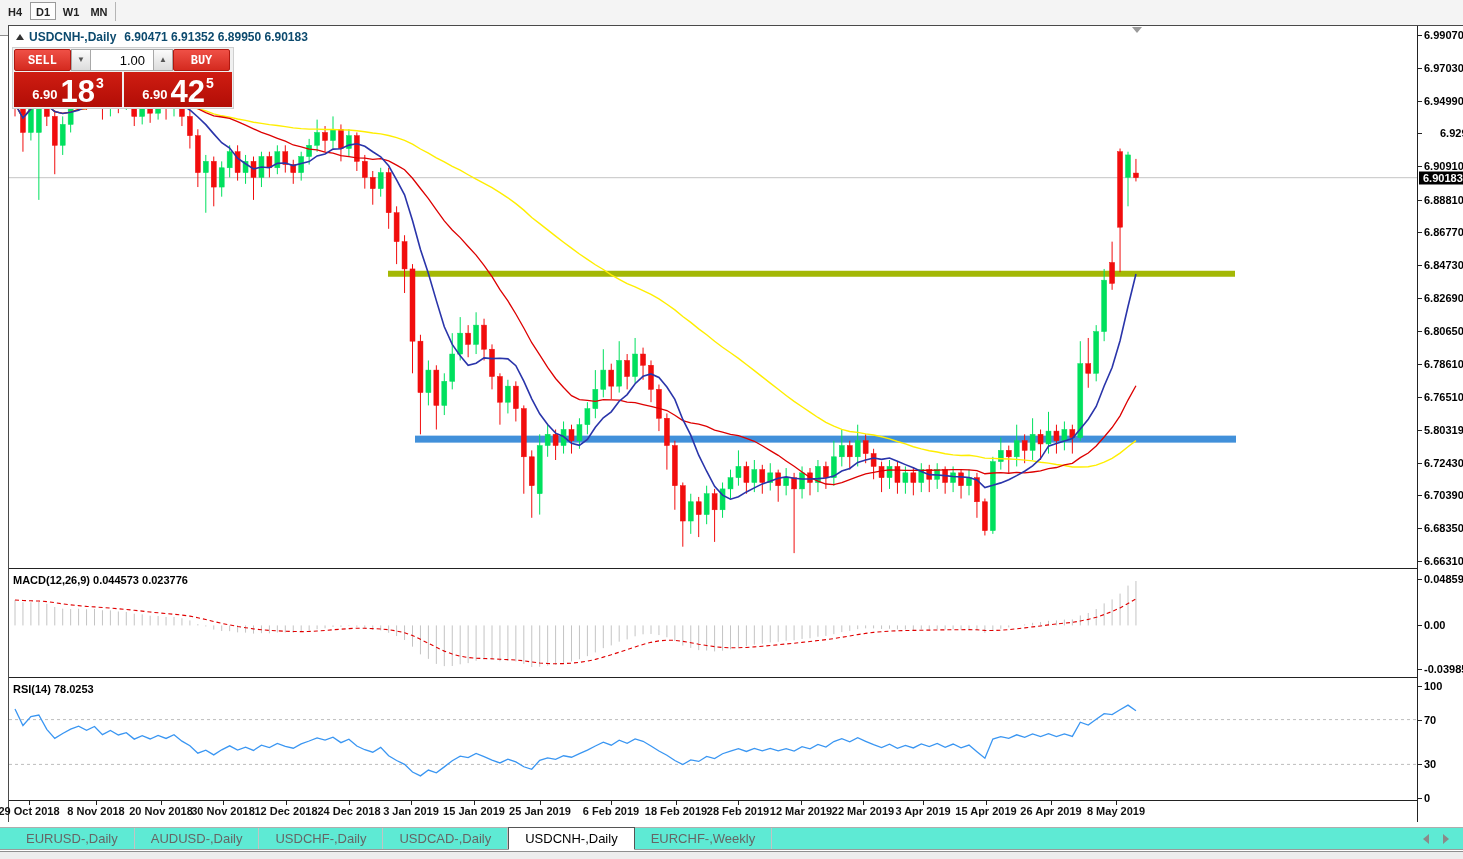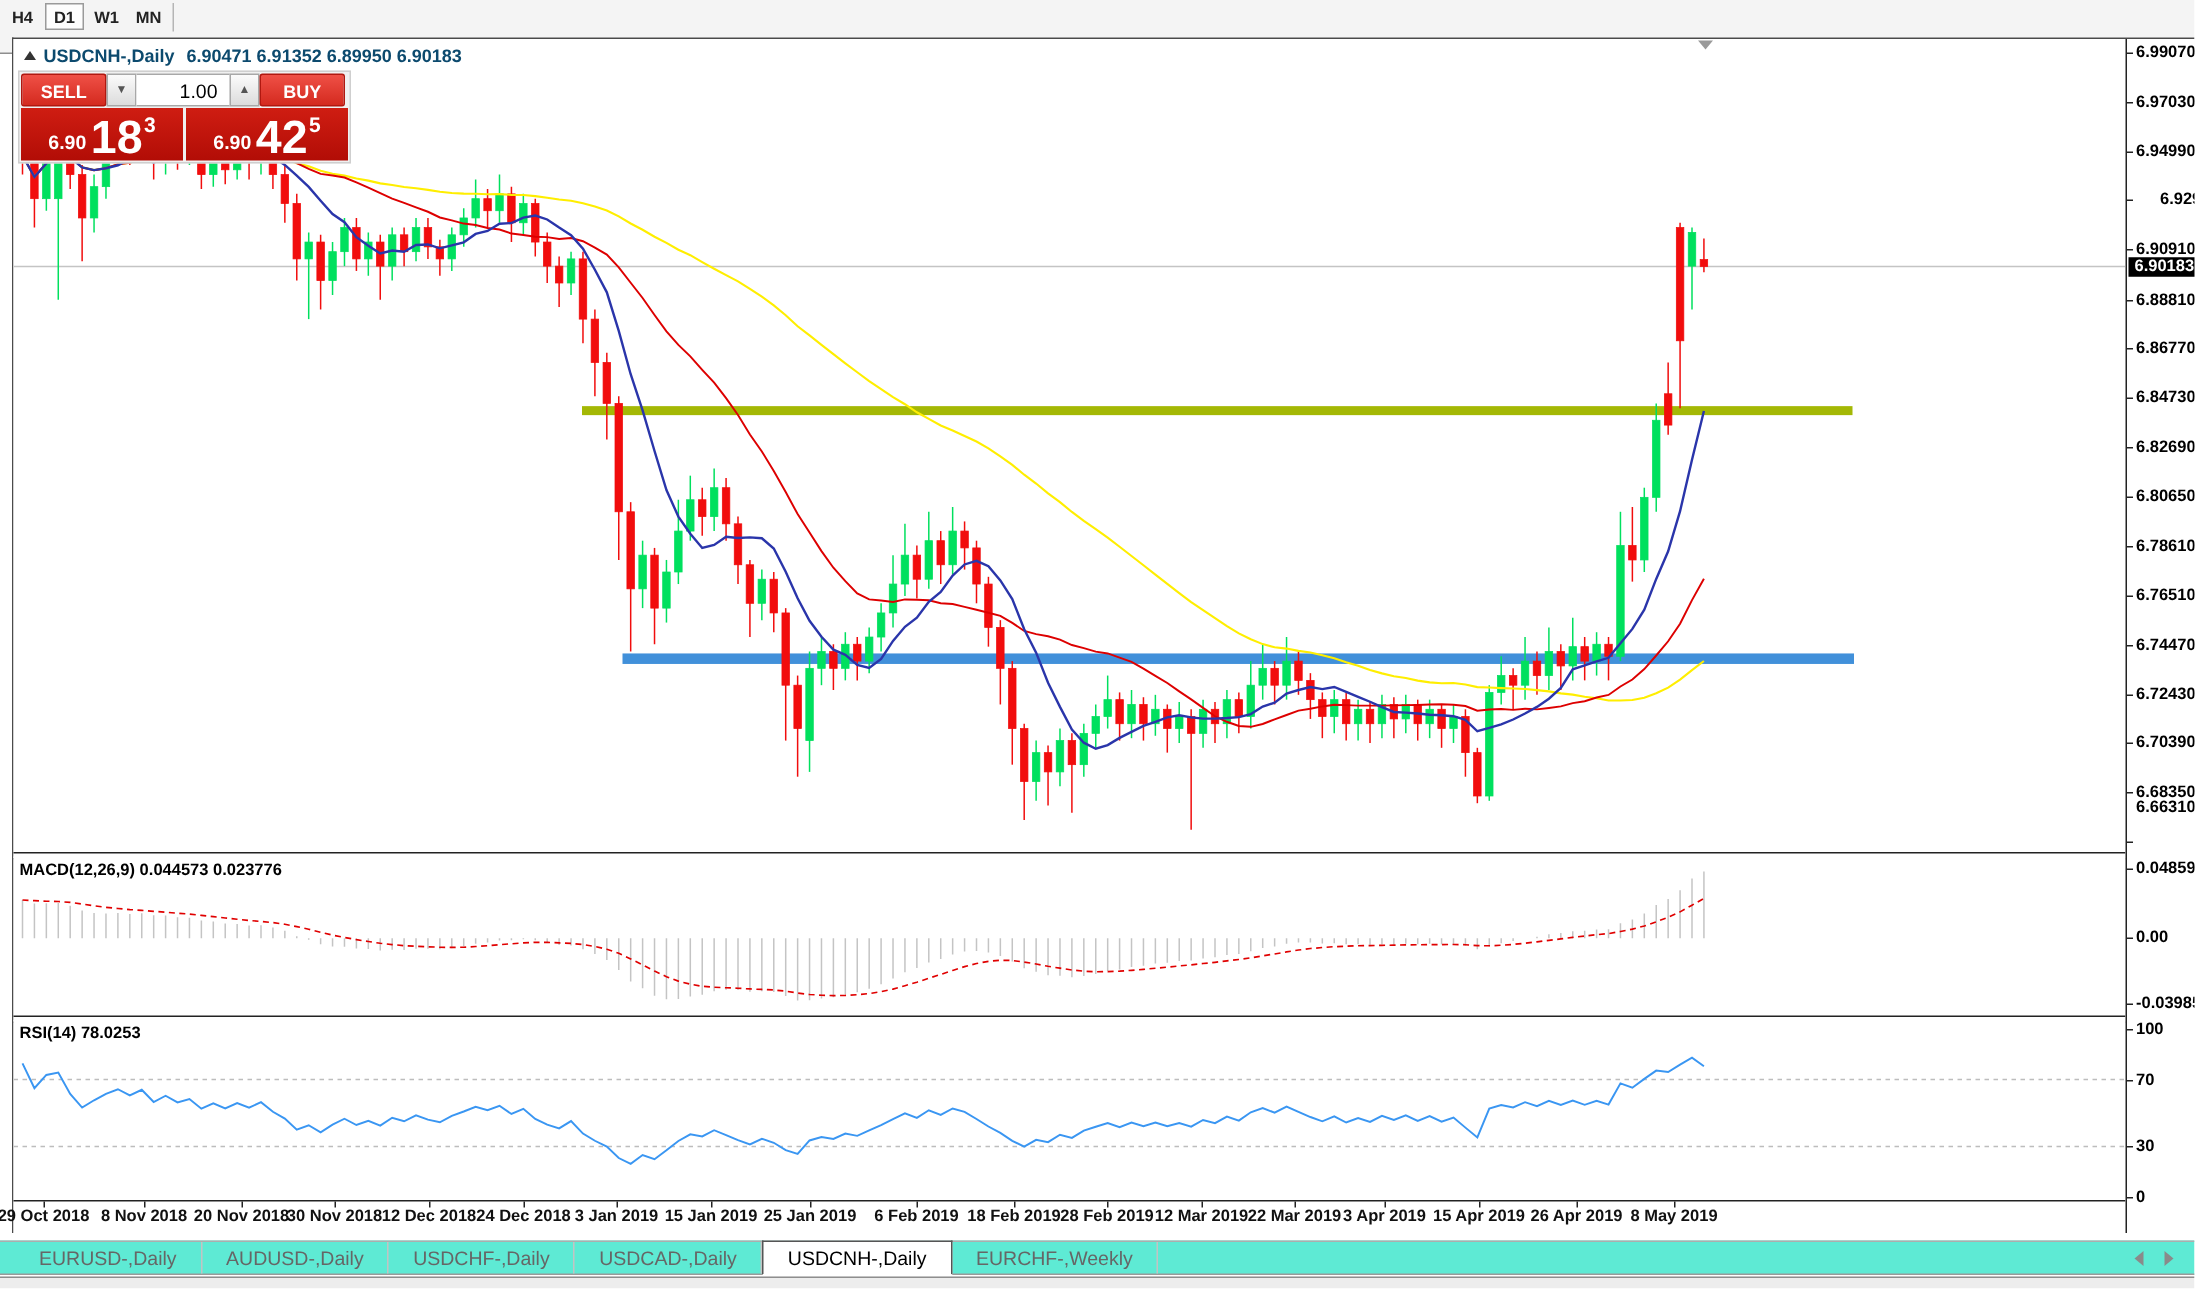--- a/index.html
+++ b/index.html
@@ -53,21 +53,21 @@
   #chart-title .tri{display:inline-block;width:0;height:0;border-left:4px solid transparent;border-right:4px solid transparent;border-bottom:6px solid #333;margin-right:5px;position:relative;top:-1px;}
   #chart-title .vals{margin-left:8px;}
   #scroll-marker{position:absolute;top:1px;width:0;height:0;border-left:5px solid transparent;border-right:5px solid transparent;border-top:6px solid #9a9a9a;}
   
   .ind-label{position:absolute;left:4px;top:3px;font-size:11px;font-weight:700;color:#000;}
   
   #trade-widget{position:absolute;left:3px;top:21px;width:218px;background:#f0f0f0;border:1px solid #cfcfcf;padding:1px;box-sizing:content-box;}
   #tw-row1{height:22px;display:flex;}
   .tw-btn{
     width:57px;height:22px;color:#fff;font-size:12px;font-weight:700;text-align:center;line-height:22px;
-    background:linear-gradient(#ef5046,#d42a1f);border:1px solid #b01810;box-sizing:border-box;border-radius:2px;cursor:default;
+    background:linear-gradient(#ef5046,#d42a1f);border:1px solid #b01810;box-sizing:border-box;border-radius:2px;cursor:default;font-family:Liberation Mono, monospace;
   }
   .tw-spin{width:20px;height:22px;background:linear-gradient(#fbfbfb,#dcdcdc);border:1px solid #a8a8a8;box-sizing:border-box;text-align:center;line-height:20px;font-size:8px;color:#555;cursor:default;}
   #tw-amount{width:62px;height:22px;border:1px solid #a8a8a8;border-left:none;border-right:none;box-sizing:border-box;font-size:13px;text-align:right;padding:0 8px 0 0;font-family:"Liberation Sans",sans-serif;}
   #tw-row2{height:35px;display:flex;margin-top:1px;}
   .tw-price{
     flex:1;color:#fff;background:linear-gradient(#cf1d12,#b20d06);display:flex;align-items:flex-end;justify-content:center;
     padding-bottom:2px;cursor:default;
   }
   .tw-price + .tw-price{margin-left:2px;}
   .tw-price .small{font-size:13px;font-weight:700;margin:0 3px 3px 0;}
@@ -649,29 +649,29 @@
       <div class="axis-label" style="top: 239.245px;">6.84730</div>
       <div class="axis-tick" style="top: 272px;"></div>
       <div class="axis-label" style="top: 272px;">6.82690</div>
       <div class="axis-tick" style="top: 304.755px;"></div>
       <div class="axis-label" style="top: 304.755px;">6.80650</div>
       <div class="axis-tick" style="top: 337.509px;"></div>
       <div class="axis-label" style="top: 337.509px;">6.78610</div>
       <div class="axis-tick" style="top: 371.227px;"></div>
       <div class="axis-label" style="top: 371.227px;">6.76510</div>
       <div class="axis-tick" style="top: 403.982px;"></div>
-      <div class="axis-label" style="top: 403.982px;">6.74470</div>
+      <div class="axis-label" style="top: 403.982px;">5.80319</div>
       <div class="axis-tick" style="top: 436.736px;"></div>
       <div class="axis-label" style="top: 436.736px;">6.72430</div>
       <div class="axis-tick" style="top: 469.491px;"></div>
       <div class="axis-label" style="top: 469.491px;">6.70390</div>
       <div class="axis-tick" style="top: 502.245px;"></div>
       <div class="axis-label" style="top: 502.245px;">6.68350</div>
       <div class="axis-tick" style="top: 535px;"></div>
-      <div class="axis-label" style="top: 512px;">6.66310</div>
+      <div class="axis-label" style="top: 535px;">6.66310</div>
       <div id="cur-price-label" style="top: 151.691px;">6.90183</div>
       <div class="axis-tick" style="top: 553px;"></div>
       <div class="axis-label" style="top: 553px; font-weight: 700;">0.048594</div>
       <div class="axis-tick" style="top: 599.437px;"></div>
       <div class="axis-label" style="top: 599.437px; font-weight: 700;">0.00</div>
       <div class="axis-tick" style="top: 643px;"></div>
       <div class="axis-label" style="top: 643px; font-weight: 700;">-0.039856</div>
       <div class="axis-tick" style="top: 660px;"></div>
       <div class="axis-label" style="top: 660px;">100</div>
       <div class="axis-tick" style="top: 693.6px;"></div>

